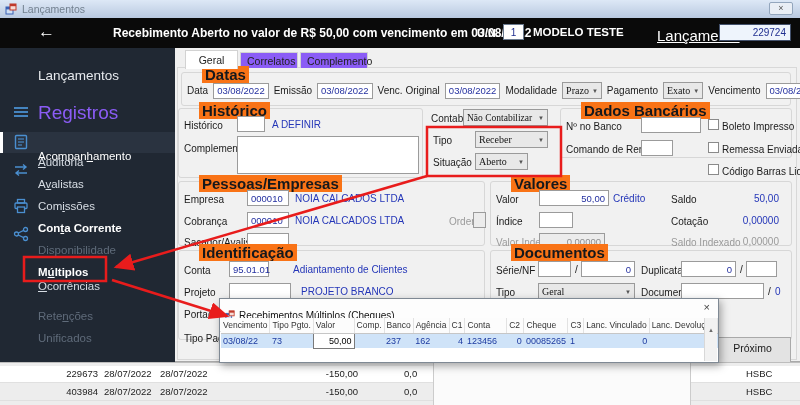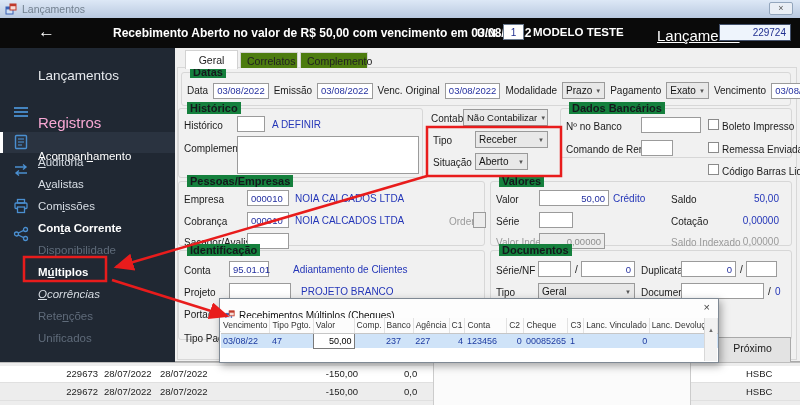--- a/index.html
+++ b/index.html
@@ -21,49 +21,49 @@
   .h-un{position:absolute;left:477px;top:9px;font-size:11px;font-weight:bold;}
   .h-unbox{position:absolute;left:503px;top:6px;width:21px;height:16px;background:#fff;color:#1f2e8f;
     font-size:10px;text-align:center;line-height:15px;border:1px solid #6b7b90;}
   .h-company{position:absolute;left:533px;top:8px;font-size:11.5px;font-weight:bold;}
   .h-lanc{position:absolute;left:657px;top:9px;font-size:15px;text-decoration:underline;}
   .h-lancbox{position:absolute;left:719px;top:6px;width:72px;height:17px;background:#eef4fc;color:#1f2e8f;
     font-size:10px;text-align:right;line-height:16px;padding-right:4px;border:1px solid #42506b;}
   
   .sidebar{position:absolute;left:0;top:48px;width:175px;height:314px;background:#202833;color:#e6e9ed;}
   .sb-title{position:absolute;left:38px;top:20px;font-size:13.5px;}
-  .sb-section{position:absolute;left:38px;top:66px;font-size:15px;color:#f9a8d4;}
+  .sb-section{position:absolute;left:38px;top:54px;font-size:19px;color:#8b5cf6;}
   .sb-hl{position:absolute;left:0;top:84px;width:175px;height:21px;background:#2a3340;}
   .sb-bar{position:absolute;left:0;top:84px;width:3px;height:21px;background:#fff;}
   .sb-item{position:absolute;left:38px;height:18px;font-size:11.5px;color:#d7dde4;white-space:nowrap;cursor:pointer;}
   .sb-item.dim{color:#5f6b7a;}
   .sb-item.bold{font-weight:bold;color:#fff;}
   .sb-item.active{color:#fff;}
   .sb-icon{position:absolute;left:13px;width:16px;height:16px;}
   
   .formarea{position:absolute;left:175px;top:48px;width:625px;height:314px;background:#f0f0f0;
     border-bottom:1px solid #a9a9a9;}
   .tabpanel{position:absolute;left:2px;top:19px;width:620px;height:293px;border:1px solid #d8d8d8;background:#f1f1f1;}
   .tab{position:absolute;font-size:10.5px;color:#222;padding:0 6px;cursor:pointer;
-    border:1px solid #d2d2d2;border-bottom:none;background:#4d7c0f;height:16px;line-height:16px;top:4px;}
+    border:1px solid #d2d2d2;border-bottom:none;background:#8b5cf6;height:16px;line-height:16px;top:4px;}
   .tab.active{background:#ffffff;height:19px;line-height:19px;top:2px;z-index:2;}
   .group{position:absolute;border:1px solid #d7d7d7;border-radius:3px;}
-  .legend{position:absolute;top:-7px;left:8px;background:#15803d;padding:0 3px;
-    font-size:11px;font-weight:bold;color:#15181c;white-space:nowrap;}
+  .legend{position:absolute;top:-7px;left:20px;background:#f97316;padding:0 3px;
+    font-size:15px;font-weight:bold;color:#15181c;white-space:nowrap;}
   .lbl{position:absolute;font-size:10px;color:#1b1b1b;white-space:nowrap;}
   .lbl.gray{color:#9a9a9a;}
   .inp{position:absolute;height:16px;background:#fff;border:1px solid #9b9b9b;font-size:9.5px;
     color:#2430a0;display:flex;align-items:center;padding:0 3px;white-space:nowrap;}
   .inp.right{justify-content:flex-end;}
   .inp.disabled{background:#ececec;color:#8e8e8e;}
   .blue{position:absolute;font-size:10px;color:#2436b8;white-space:nowrap;}
   .blue.right{text-align:right;}
   .grayval{position:absolute;font-size:10px;color:#9a9a9a;white-space:nowrap;text-align:right;}
   .dd{position:absolute;height:17px;background:#e8e8e8;border:1px solid #9a9a9a;font-size:10px;color:#141414;
-    display:flex;align-items:center;justify-content:space-between;padding:0 3px;cursor:pointer;white-space:nowrap;}
+    display:flex;align-items:center;justify-content:space-between;padding:0 3px;cursor:pointer;white-space:nowrap;font-family:Liberation Serif, serif;}
   .dd .arr{font-size:6px;color:#555;margin-left:3px;}
   .cb{position:absolute;width:11px;height:11px;background:#fff;border:1px solid #8a8a8a;cursor:pointer;}
   .drow{display:flex;align-items:center;gap:5px;padding:9px 5px 0 5px;}
   .drow .lbl,.drow .inp,.drow .dd,.drow .cb,.drow .blue{position:static;}
   .drow .spacer{flex:1;}
   .sliver{position:absolute;background:#fff;border:1px solid #9b9b9b;border-bottom:none;}
   .btn{position:absolute;background:#e3e3e3;border:1px solid #a9a9a9;font-size:10.5px;color:#1a1a1a;
     text-align:center;cursor:pointer;}
   
   .popup{position:absolute;left:219px;top:298px;width:500px;height:65px;background:#fff;
@@ -171,21 +171,21 @@
       </g>
     </svg>
     <div id="sb-items">
         <div class="sb-item active" style="top: 86px; margin-top: 16px;">Acompan<u>h</u>amento</div>
         <div class="sb-item " style="top: 108px;"><u>A</u>uditoria</div>
         <div class="sb-item " style="top: 130px;">A<u>v</u>alistas</div>
         <div class="sb-item " style="top: 152px;">Com<u>i</u>ssões</div>
         <div class="sb-item bold" style="top: 174px;">Con<u>t</u>a Corrente</div>
         <div class="sb-item dim" style="top: 196px;">Disponibilidade</div>
         <div class="sb-item bold" style="top: 218px;">M<u>ú</u>ltiplos</div>
-        <div class="sb-item " style="top: 240px; font-style: italic;"><u>O</u>corrências</div>
+        <div class="sb-item " style="top: 232px;"><u>O</u>corrências</div>
         <div class="sb-item dim" style="top: 262px;">Rete<u>n</u>ções</div>
         <div class="sb-item dim" style="top: 284px;">Unificados</div>
       </div>
   </div>
 
   <div class="formarea">
     <div class="tabpanel"></div>
     <div class="tab active" style="left:10px;width:53px;text-align:center">Geral</div>
     <div class="tab" style="left:65px;width:58px;text-align:center">Correlatos</div>
     <div class="tab" style="left:125px;width:68px;text-align:center">Complemento</div>
@@ -270,21 +270,21 @@
       <div class="inp" style="left:68px;top:51px;width:42px"></div>
     </div>
 
     <div class="group" style="left:315px;top:133px;width:302px;height:65px">
       <span class="legend">Valores</span>
       <span class="lbl" style="left:5px;top:12px">Valor</span>
       <div class="inp right" style="left:48px;top:8px;width:70px">50,00</div>
       <span class="blue" style="left:122px;top:11px">Crédito</span>
       <span class="lbl" style="left:180px;top:12px">Saldo</span>
       <span class="blue right" style="left:228px;top:11px;width:60px">50,00</span>
-      <span class="lbl" style="left:5px;top:34px">Série</span>
+      <span class="lbl" style="left:5px;top:34px">Índice</span>
       <div class="inp" style="left:48px;top:30px;width:34px"></div>
       <span class="lbl" style="left:180px;top:34px">Cotação</span>
       <span class="blue right" style="left:228px;top:33px;width:60px">0,00000</span>
       <span class="lbl gray" style="left:5px;top:55px">Valor Indexado</span>
       <div class="inp disabled right" style="left:48px;top:51px;width:66px">0,00000</div>
       <span class="lbl gray" style="left:180px;top:55px">Saldo Indexado</span>
       <span class="grayval" style="left:228px;top:54px;width:60px">0,00000</span>
     </div>
 
     <div class="group" style="left:3px;top:202px;width:307px;height:90px">
@@ -329,21 +329,21 @@
     <div class="g-panel"></div>
   <div class="g-row" style="top: 3px;">
         <span class="g-cell g-id">229673</span>
         <span class="g-cell g-d1">28/07/2022</span>
         <span class="g-cell g-d2">28/07/2022</span>
         <span class="g-cell g-val">-150,00</span>
         <span class="g-cell g-v2">0,0</span>
         <span class="g-cell g-bank">HSBC</span>
       </div>
       <div class="g-row alt" style="top: 21px;">
-        <span class="g-cell g-id">229672</span>
+        <span class="g-cell g-id">403984</span>
         <span class="g-cell g-d1">28/07/2022</span>
         <span class="g-cell g-d2">28/07/2022</span>
         <span class="g-cell g-val">-150,00</span>
         <span class="g-cell g-v2">0,0</span>
         <span class="g-cell g-bank">HSBC</span>
       </div>
     </div>
 
   <div class="popup">
     <div class="p-titlebar">
@@ -370,25 +370,25 @@
             <th style="width: 18px;">C2</th>
             <th style="width: 42px;">Cheque</th>
             <th style="width: 15px;">C3</th>
             <th style="width: 58px;">Lanc. Vinculado</th>
             <th style="width: 58px;">Lanc. Devolução</th>
           </tr>
         </thead>
       <tbody>
           <tr id="pt-row">
             <td>03/08/22</td>
-            <td>47</td>
+            <td>73</td>
             <td class="edit-cell">50,00</td>
             <td></td>
             <td>237</td>
-            <td>227</td>
+            <td>162</td>
             <td>4</td>
             <td>123456</td>
             <td>0</td>
             <td>00085265</td>
             <td>1</td>
             <td>0</td>
             <td>0</td>
           </tr>
         </tbody>
     </table>

